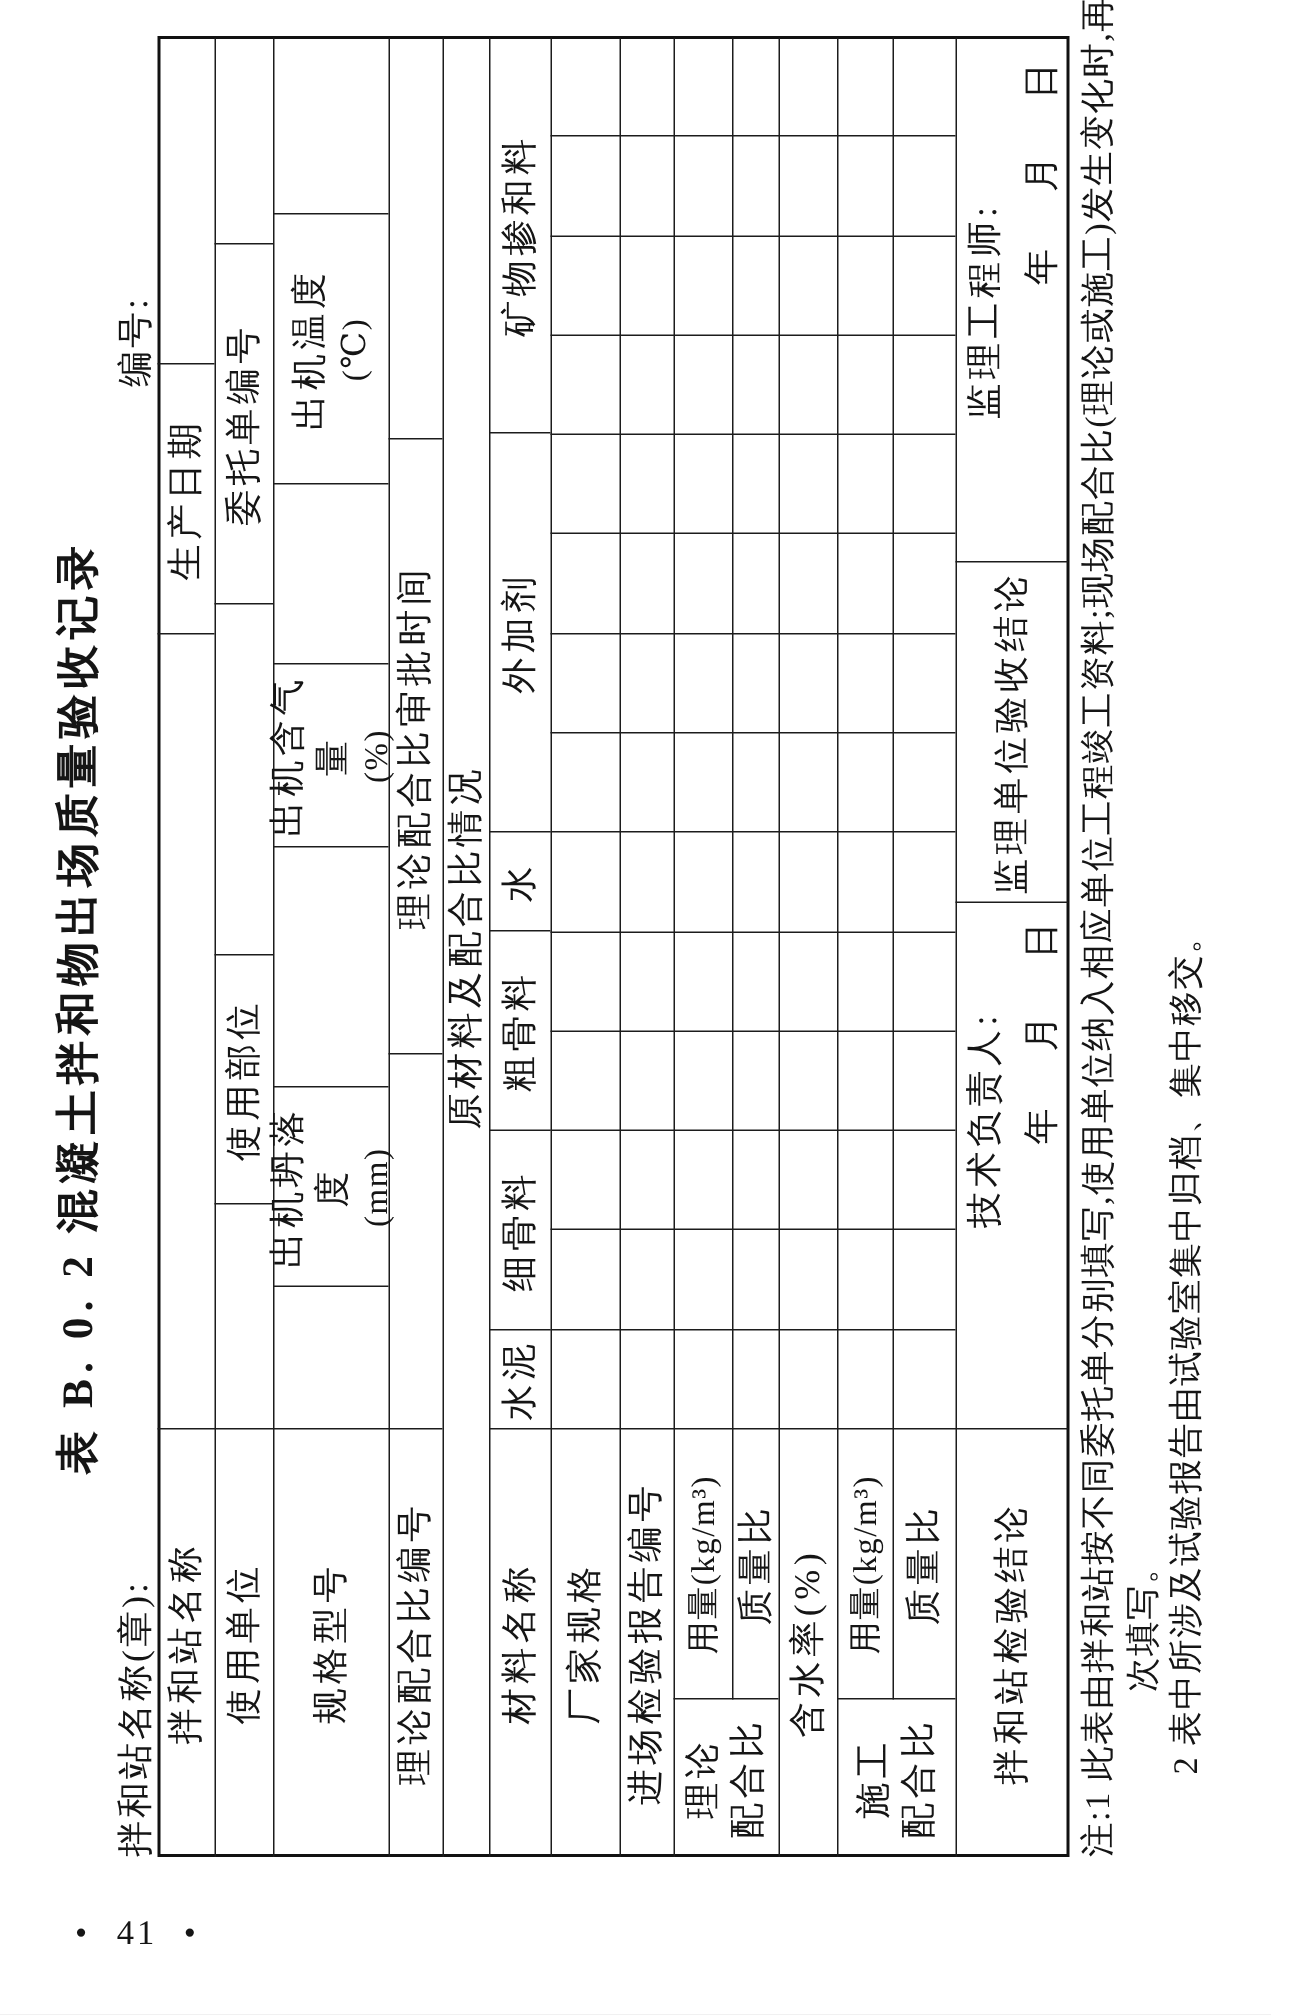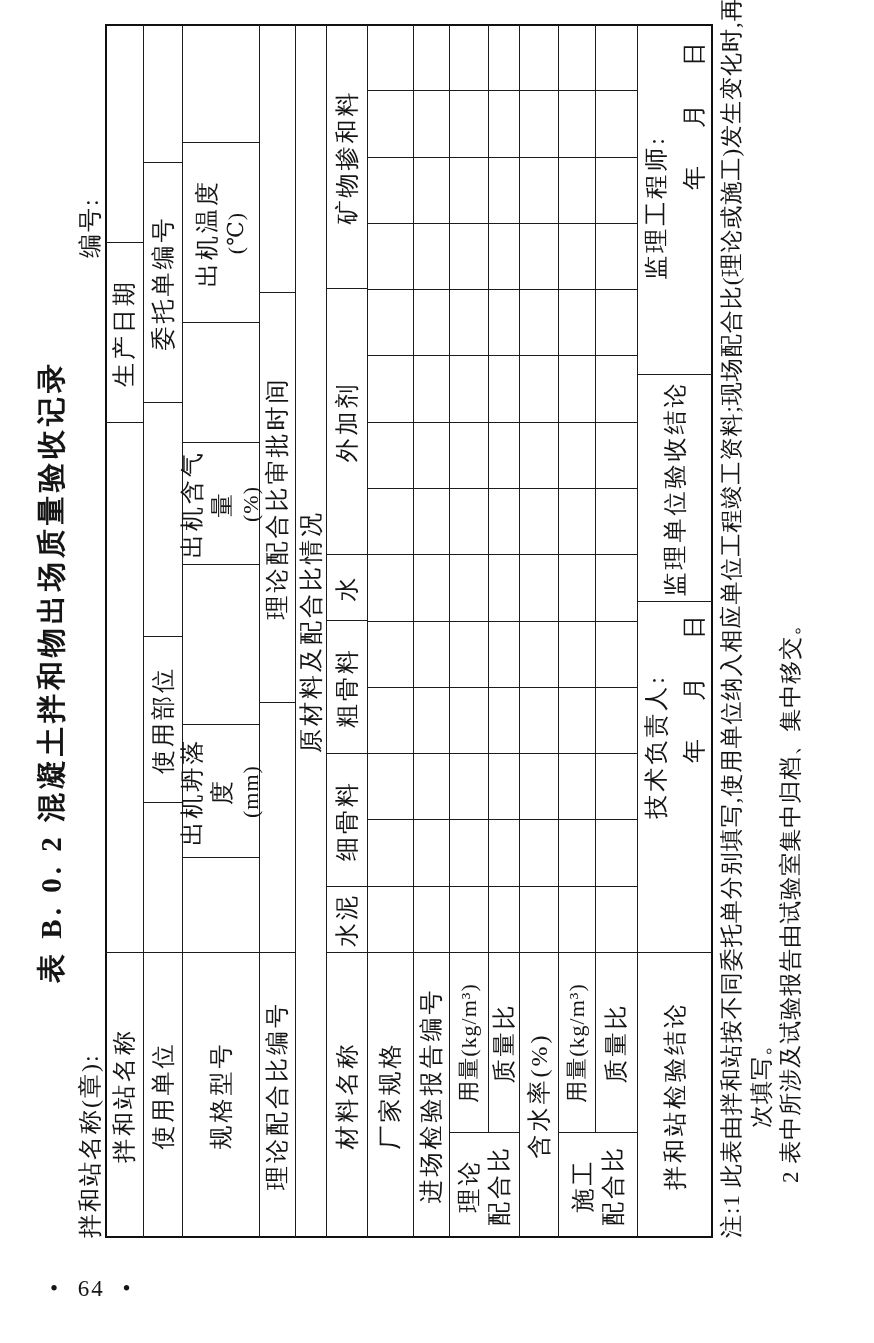--- a/index.html
+++ b/index.html
@@ -147,14 +147,14 @@
     <div class="sigcell" style="left:968px;top:637px;width:350px;height:75px;">
       <div class="signame" style="margin-right:110px;">监理工程师:</div>
       <div class="sigdate" style="margin-right:14px;">年 月 日</div>
     </div>
 
     <div class="note" style="left:105px;top:716px;">注:1  此表由拌和站按不同委托单分别填写,使用单位纳入相应单位工程竣工资料;现场配合比(理论或施工)发生变化时,再</div>
     <div class="note" style="left:215px;top:746px;">次填写。</div>
     <div class="note" style="left:160px;top:775px;">2  表中所涉及试验报告由试验室集中归档、集中移交。</div>
   </div>
 
-  <div id="pageno">• 64 •</div>
+  <div id="pageno">• 41 •</div>
 </div>
 
 </body></html>

